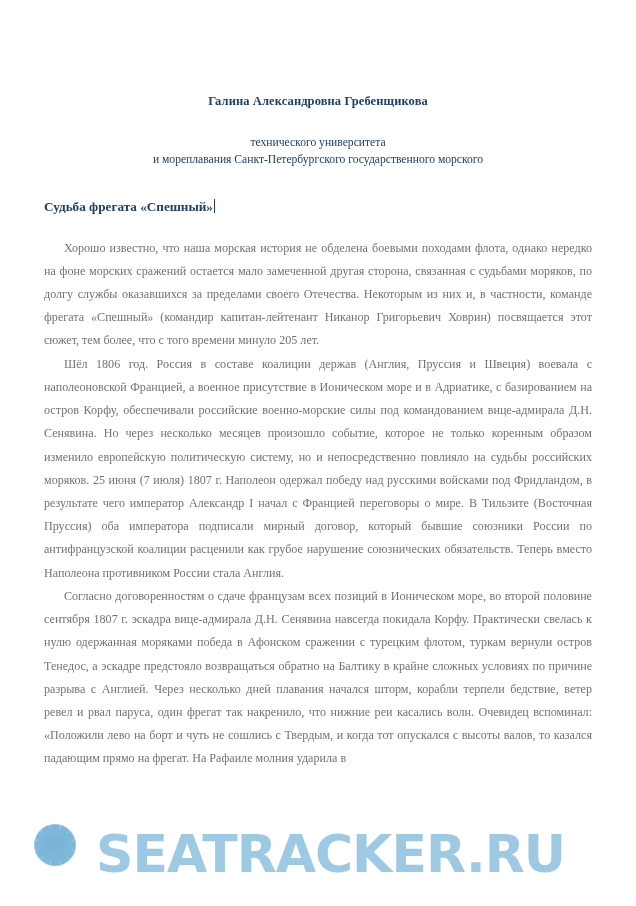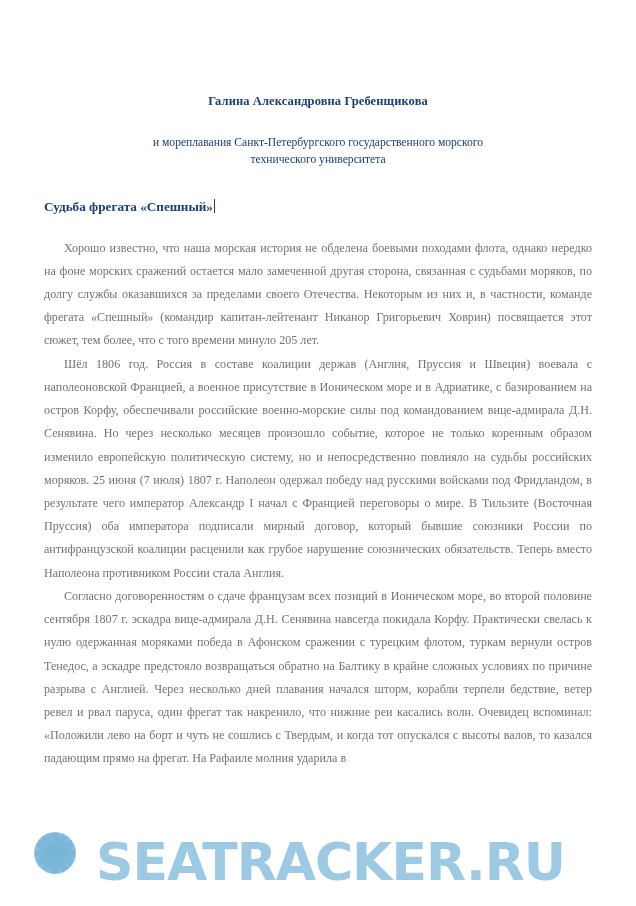--- a/index.html
+++ b/index.html
@@ -69,21 +69,21 @@
     margin: 0 0 0 0;
     text-indent: 20px;
     hyphens: none;
   }
   p.body-par + p.body-par {
     margin-top: 0px;
   }
   .watermark {
     position: absolute;
     left: 0;
-    bottom: 0;
+    bottom: 8px;
     width: 516px;
     height: 118px;
     pointer-events: none;
   }
   .wm-text {
     position: absolute;
     left: 96px;
     bottom: 14px;
     font-family: "DejaVu Sans", sans-serif;
     font-weight: bold;
@@ -126,22 +126,22 @@
   }
 </style>
 </head>
 <body>
 
 <div class="page">
 
   <div class="author">Галина Александровна Гребенщикова</div>
 
   <div class="affiliation">
+    <div>технического университета</div>
     <div>и мореплавания Санкт-Петербургского государственного морского</div>
-    <div>технического университета</div>
   </div>
 
   <div class="doc-title"><span>Судьба фрегата «Спешный»</span><span class="caret"></span></div>
 
   <p class="body-par">Хорошо известно, что наша морская история не обделена боевыми  походами  флота, однако нередко на фоне морских сражений остается мало замеченной другая сторона, связанная с судьбами моряков, по долгу службы оказавшихся за пределами своего Отечества. Некоторым из них и, в частности, команде фрегата «Спешный» (командир капитан-лейтенант Никанор Григорьевич Ховрин) посвящается этот сюжет, тем более, что с того времени минуло 205 лет.</p>
   <p class="body-par">Шёл 1806 год. Россия в составе коалиции держав (Англия, Пруссия и Швеция) воевала с наполеоновской Францией, а военное присутствие в Ионическом море и в Адриатике, с базированием на остров Корфу, обеспечивали российские военно-морские силы под командованием вице-адмирала Д.Н. Сенявина. Но через несколько месяцев произошло событие, которое не только коренным образом изменило европейскую политическую систему, но и непосредственно повлияло на судьбы российских моряков. 25 июня (7 июля) 1807 г. Наполеон одержал победу над русскими войсками под Фридландом, в результате чего император Александр I начал с Францией переговоры о мире. В Тильзите (Восточная Пруссия) оба императора подписали мирный договор, который бывшие союзники России по антифранцузской коалиции расценили как грубое нарушение союзнических обязательств. Теперь вместо Наполеона противником России стала Англия.</p>
   <p class="body-par">Согласно договоренностям о сдаче французам всех позиций в Ионическом море, во второй половине сентября 1807 г. эскадра вице-адмирала Д.Н. Сенявина навсегда покидала Корфу. Практически свелась к нулю одержанная моряками победа в Афонском сражении с турецким флотом, туркам вернули остров Тенедос, а эскадре предстояло возвращаться обратно на Балтику в крайне сложных условиях по причине разрыва с Англией. Через несколько дней плавания начался шторм, корабли терпели бедствие, ветер ревел и рвал паруса, один фрегат так накренило, что нижние реи касались волн. Очевидец вспоминал: «Положили лево на борт и чуть не сошлись с Твердым, и когда тот опускался с высоты валов, то казался падающим прямо на фрегат. На Рафаиле молния ударила в</p>
 
 </div>
 

